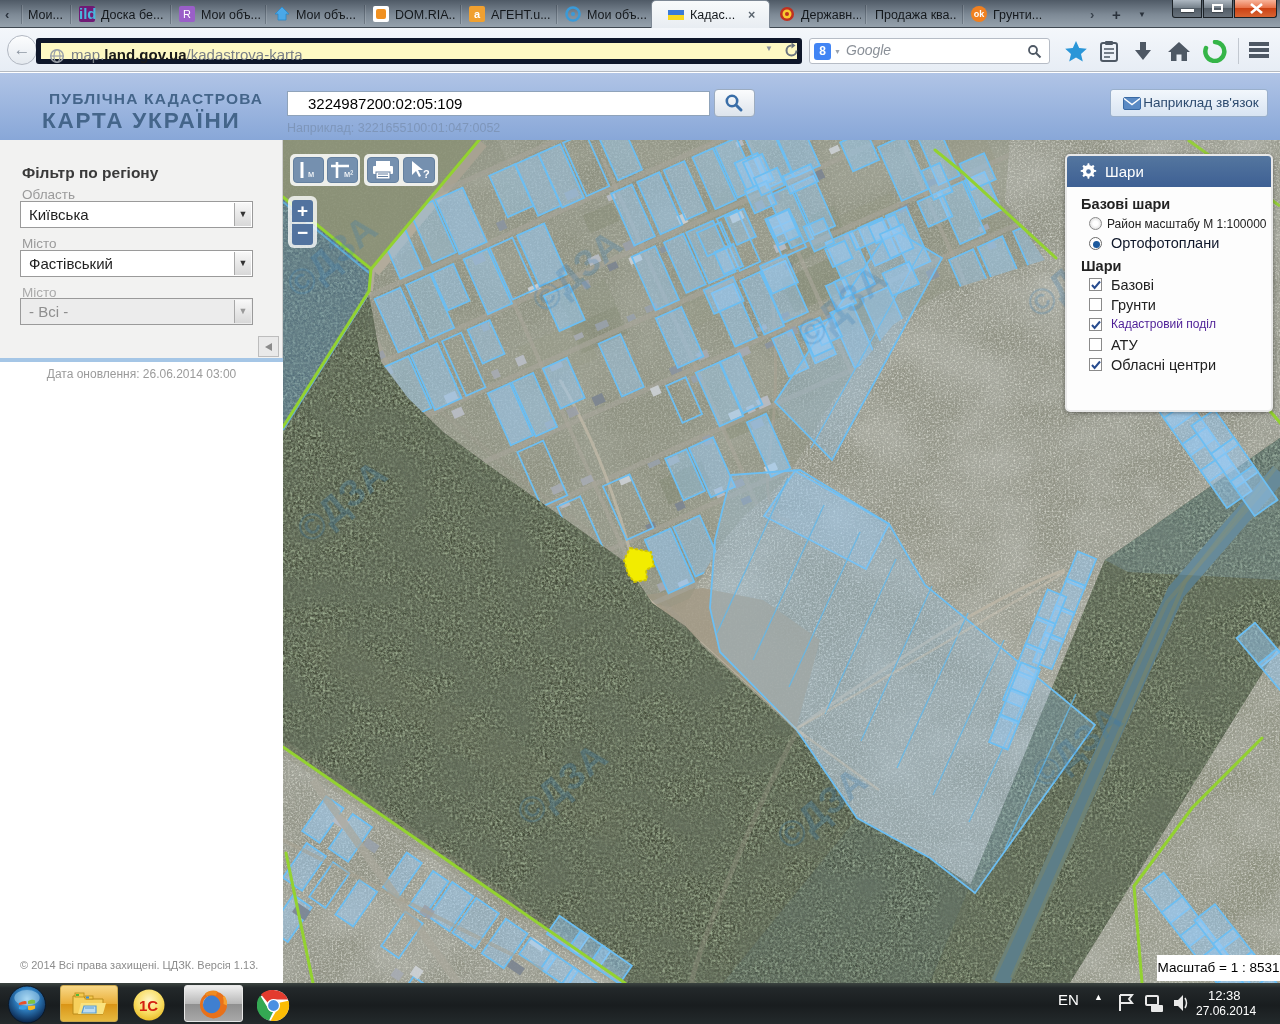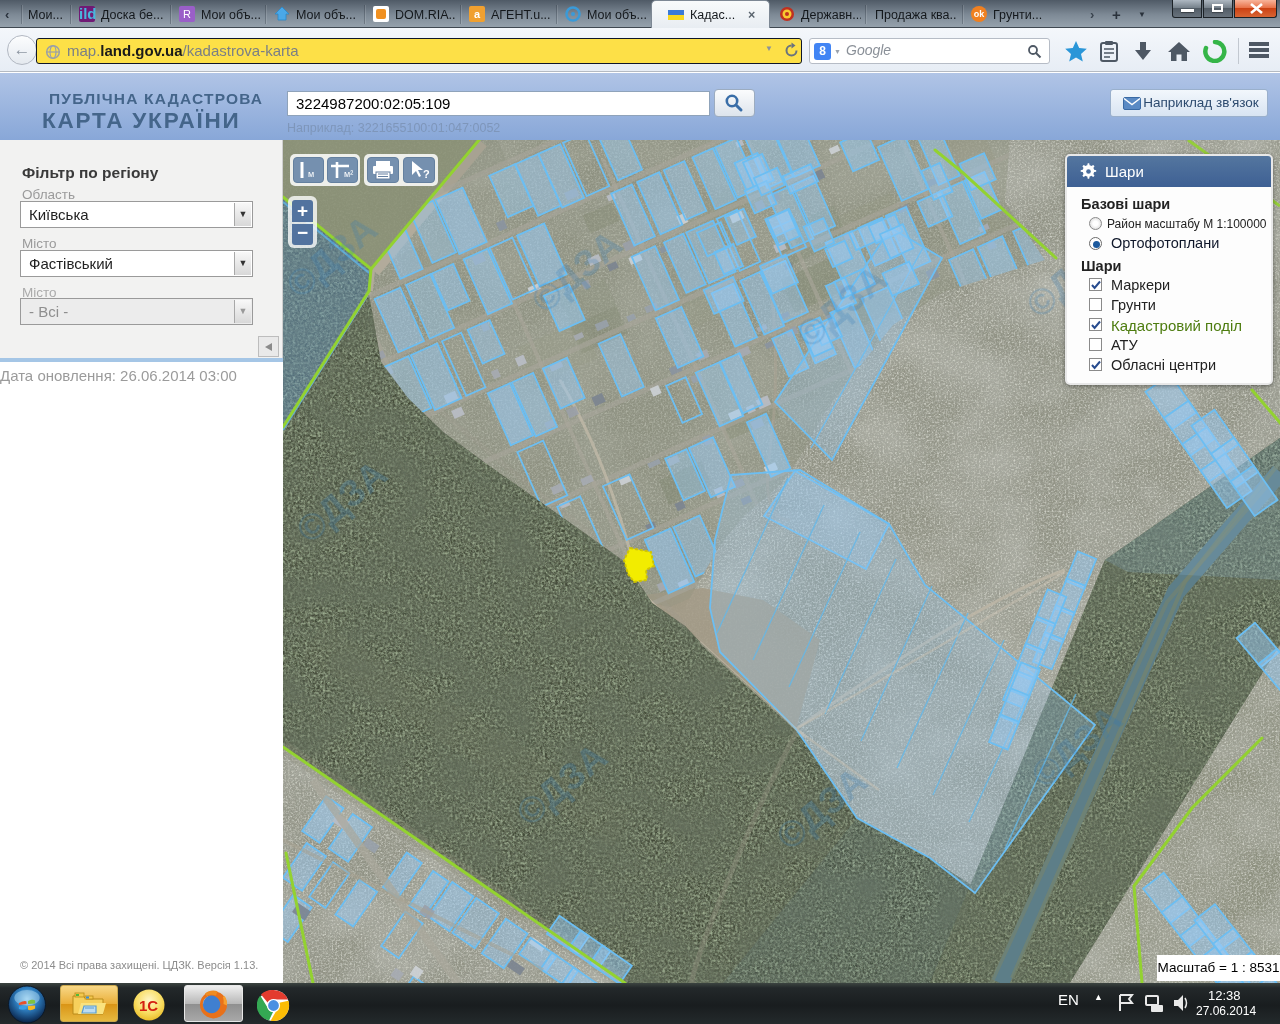--- a/index.html
+++ b/index.html
@@ -13,40 +13,40 @@
 #activetab{position:absolute;left:651px;top:0;width:119px;height:28px;background:linear-gradient(#f8fafb,#e8edf2);border-radius:5px 5px 0 0;border:1px solid #7d8894;border-bottom:none}
 
 #winbtns{position:absolute;right:3px;top:0;width:105px;height:19px}
 .wb{position:absolute;top:0;height:18px;border:1px solid #1c2227;border-top:none;color:#fff;text-align:center;font-size:10px;line-height:16px}
 #wmin{left:0;width:30px;background:linear-gradient(#aeb8c2,#77828c 45%,#525c66 50%,#68727c);border-radius:0 0 0 3px}
 #wmax{left:31px;width:30px;background:linear-gradient(#aeb8c2,#77828c 45%,#525c66 50%,#68727c)}
 #wclose{left:62px;width:43px;background:linear-gradient(#f8b49a,#e8734a 45%,#cc4214 50%,#d86432);border-radius:0 0 3px 0}
 
 #navbar{left:0;top:28px;width:1280px;height:44px;background:linear-gradient(#f4f7fb,#e7edf5);border-bottom:1px solid #b4bac2}
 #backbtn{left:7px;top:35px;width:30px;height:30px;border-radius:50%;background:linear-gradient(#fcfdfe,#e4e9ef);border:1px solid #b2b8c2;color:#8e97a2;font-size:17px;font-weight:bold;text-align:center;line-height:28px}
-#urlbar{left:36px;top:38px;width:766px;height:26px;background:#fde047;border:1px solid #0f172a;border-radius:3px;font-size:15px;line-height:24px;color:#7a7f86}
+#urlbar{left:36px;top:38px;width:766px;height:26px;background:#fef9c3;border:5px solid #0f172a;border-radius:3px;font-size:15px;line-height:24px;color:#7a7f86}
 #searchbar{left:809px;top:38px;width:241px;height:26px;background:#fff;border:1px solid #b6bcc6;border-radius:3px}
 
 #pghead{left:0;top:73px;width:1280px;height:67px;background:linear-gradient(#b0c4e6,#88a7d8)}
 #logo1{left:49px;top:17px;font-size:15.5px;letter-spacing:1.2px;color:#44658a;font-weight:bold}
 #logo2{left:42px;top:35px;font-size:22.5px;letter-spacing:1.8px;color:#44658a;font-weight:bold}
-#srchin{left:287px;top:18px;width:423px;height:25px;background:#fff;border:1px solid #8fa3ba;font-size:15px;line-height:23px;color:#000;padding-left:8px}
+#srchin{left:287px;top:18px;width:423px;height:25px;background:#fff;border:1px solid #8fa3ba;font-size:15px;line-height:23px;color:#000;padding-left:20px}
 #srchbtn{left:714px;top:16px;width:41px;height:28px;background:linear-gradient(#fbfcfd,#dde4ec);border:1px solid #9cacc0;border-radius:4px}
 #hint{left:287px;top:48px;font-size:12.5px;color:#7e96ba}
 #fbbtn{left:1110px;top:16px;width:158px;height:28px;background:linear-gradient(#f2f7fc,#d8e4f2);border:1px solid #9ab0cc;border-radius:3px;font-size:13.5px;color:#2c4a6e;line-height:26px;text-align:center}
 
 #sidebar{left:0;top:140px;width:283px;height:843px;background:#fff}
 #filterpanel{left:0;top:0;width:283px;height:221px;background:#f2f2f1;border-right:1px solid #cfcfcf}
 #fptitle{left:22px;top:24px;font-size:15.5px;font-weight:bold;color:#3a3a3a}
 .fl{position:absolute;left:22px;font-size:13.5px;color:#9b9b9b}
 .sel{position:absolute;left:20px;width:233px;height:27px;background:#fff;border:1px solid #9a9a9a;font-size:15px;color:#222;line-height:25px;padding-left:8px}
 .selarr{position:absolute;right:1px;top:1px;width:17px;height:23px;background:linear-gradient(#f8f8f8,#d8d8d8);border-left:1px solid #a8a8a8;color:#333;font-size:9px;text-align:center;line-height:23px}
 #collbtn{left:258px;top:196px;width:21px;height:21px;background:#e9e9e9;border:1px solid #bdbdbd;color:#8a8a8a;font-size:9px;text-align:center;line-height:19px}
 #bluebar{left:0;top:218px;width:283px;height:4px;background:#a5c6e6}
-#datatxt{left:0;top:227px;width:283px;font-size:15px;color:#9b9b9b}
+#datatxt{left:0;top:227px;width:283px;text-align:center;font-size:12px;color:#9b9b9b}
 #copyr{left:20px;top:819px;font-size:11px;color:#8c8c8c;white-space:nowrap}
 
 #map{left:283px;top:140px;width:997px;height:843px;background:#8e9080}
 
 #taskbar{left:0;top:983px;width:1280px;height:41px;background:linear-gradient(#3c4440,#23282a 12%,#191d1f 55%,#242a2c)}
 .cb{position:absolute;width:13px;height:13px;background:#fff;border:1px solid #8a8a8a;color:#274b8f;font-size:11px;line-height:12px;text-align:center;font-weight:bold}
 .tray{position:absolute;color:#fff;font-size:12px}
 </style></head>
 <body>
 <div id="stage">
@@ -586,42 +586,42 @@
       </svg>
 <div style="position:absolute;left:120px;top:17px;width:32px;height:26px;background:#7590af;border:1px solid #64809f;border-radius:4px"></div>
 <svg style="position:absolute;left:120px;top:17px" width="32" height="26" viewBox="0 0 32 26">
         <path d="M9,4 L9,18 L13,14 L16,20 L18,19 L15,13 L20,13 Z" fill="#fff"></path>
         <text x="20" y="21" fill="#fff" font-size="11" font-weight="bold" font-family="Liberation Sans">?</text>
       </svg>
 <div style="position:absolute;left:5px;top:56px;width:29px;height:52px;background:rgba(255,255,255,0.78);border-radius:6px"></div>
 <div style="position:absolute;left:9px;top:60px;width:21px;height:22px;background:#52739f;border-radius:3px 3px 0 0;color:#fff;text-align:center;font-size:19px;line-height:21px;font-weight:bold">+</div>
 <div style="position:absolute;left:9px;top:84px;width:21px;height:21px;background:#52739f;border-radius:0 0 3px 3px;color:#fff;text-align:center;font-size:19px;line-height:17px;font-weight:bold">−</div>
 
-<div style="position:absolute;left:782px;top:14px;width:208px;height:231px;background:#fdfdfd;border:2px solid #e8e8e8;border-radius:5px;box-shadow:0 1px 4px rgba(0,0,0,0.4)">
+<div style="position:absolute;left:782px;top:14px;width:208px;height:258px;background:#fdfdfd;border:2px solid #e8e8e8;border-radius:5px;box-shadow:0 1px 4px rgba(0,0,0,0.4)">
  <div style="position:absolute;left:0;top:0;width:100%;height:31px;background:linear-gradient(#54769f,#3e6094);border-radius:3px 3px 0 0;color:#fff;font-size:15px;line-height:31px"><svg style="position:absolute;left:13px;top:7px" width="17" height="17" viewBox="0 0 17 17">
             <path d="M8.5,1 L10,1 L10.4,3.1 a5.6,5.6 0 0 1 1.8,0.75 L14,2.7 L15.3,4 L14.15,5.8 a5.6,5.6 0 0 1 0.75,1.8 L17,8 L17,9.5 L14.9,9.9 a5.6,5.6 0 0 1 -0.75,1.8 L15.3,13.5 L14,14.8 L12.2,13.65 a5.6,5.6 0 0 1 -1.8,0.75 L10,16.5 L8.5,16.5 L8.1,14.4 a5.6,5.6 0 0 1 -1.8,-0.75 L4.5,14.8 L3.2,13.5 L4.35,11.7 a5.6,5.6 0 0 1 -0.75,-1.8 L1.5,9.5 L1.5,8 L3.6,7.6 a5.6,5.6 0 0 1 0.75,-1.8 L3.2,4 L4.5,2.7 L6.3,3.85 a5.6,5.6 0 0 1 1.8,-0.75 Z" fill="#fff" transform="translate(-0.8,-0.8)"></path>
             <circle cx="8.5" cy="8.5" r="2.3" fill="#4a6d9e"></circle>
           </svg><span style="margin-left:38px">Шари</span></div>
  <div style="position:absolute;left:14px;top:40px;font-size:14.5px;font-weight:bold;color:#222;white-space:nowrap">Базові шари</div>
  <div style="position:absolute;left:22px;top:61px;width:13px;height:13px;border-radius:50%;background:radial-gradient(#fff 30%,#cfcfcf);border:1px solid #8a8a8a"></div>
  <div style="position:absolute;left:40px;top:61px;font-size:12px;color:#222;white-space:nowrap">Район масштабу М 1:100000</div>
  <div style="position:absolute;left:22px;top:81px;width:13px;height:13px;border-radius:50%;background:#fff;border:1px solid #6a6a6a"></div>
  <div style="position:absolute;left:26px;top:85px;width:7px;height:7px;border-radius:50%;background:#1d5a9e"></div>
  <div style="position:absolute;left:44px;top:79px;font-size:14.5px;color:#0f172a;white-space:nowrap">Ортофотоплани</div>
  <div style="position:absolute;left:14px;top:102px;font-size:14.5px;font-weight:bold;color:#222">Шари</div>
  <div class="cb" style="left:22px;top:122px"><svg width="12" height="12" viewBox="0 0 12 12">
             <path d="M2,6 L4.6,9 L10,2.5" fill="none" stroke="#274b8f" stroke-width="2"></path>
           </svg></div>
- <div style="position:absolute;left:44px;top:121px;font-size:14.5px;color:#222">Маркери</div>
+ <div style="position:absolute;left:44px;top:121px;font-size:14.5px;color:#222">Базові</div>
  <div class="cb" style="left:22px;top:142px"></div>
  <div style="position:absolute;left:44px;top:141px;font-size:14.5px;color:#222">Грунти</div>
  <div class="cb" style="left:22px;top:162px"><svg width="12" height="12" viewBox="0 0 12 12">
             <path d="M2,6 L4.6,9 L10,2.5" fill="none" stroke="#274b8f" stroke-width="2"></path>
           </svg></div>
- <div style="position:absolute;left:44px;top:161px;font-size:15px;color:#4d7c0f;white-space:nowrap">Кадастровий поділ</div>
+ <div style="position:absolute;left:44px;top:161px;font-size:12px;color:#4c1d95;white-space:nowrap">Кадастровий поділ</div>
  <div class="cb" style="left:22px;top:182px"></div>
  <div style="position:absolute;left:44px;top:181px;font-size:14.5px;color:#222">АТУ</div>
  <div class="cb" style="left:22px;top:202px"><svg width="12" height="12" viewBox="0 0 12 12">
             <path d="M2,6 L4.6,9 L10,2.5" fill="none" stroke="#274b8f" stroke-width="2"></path>
           </svg></div>
  <div style="position:absolute;left:44px;top:201px;font-size:14.5px;color:#222;white-space:nowrap">Обласні центри</div>
 </div>
 <div style="position:absolute;left:874px;top:815px;width:123px;height:26px;background:#fff;color:#000;font-size:13.5px;line-height:26px;text-align:center;white-space:nowrap">Масштаб = 1 : 8531</div>
 
   </div>

